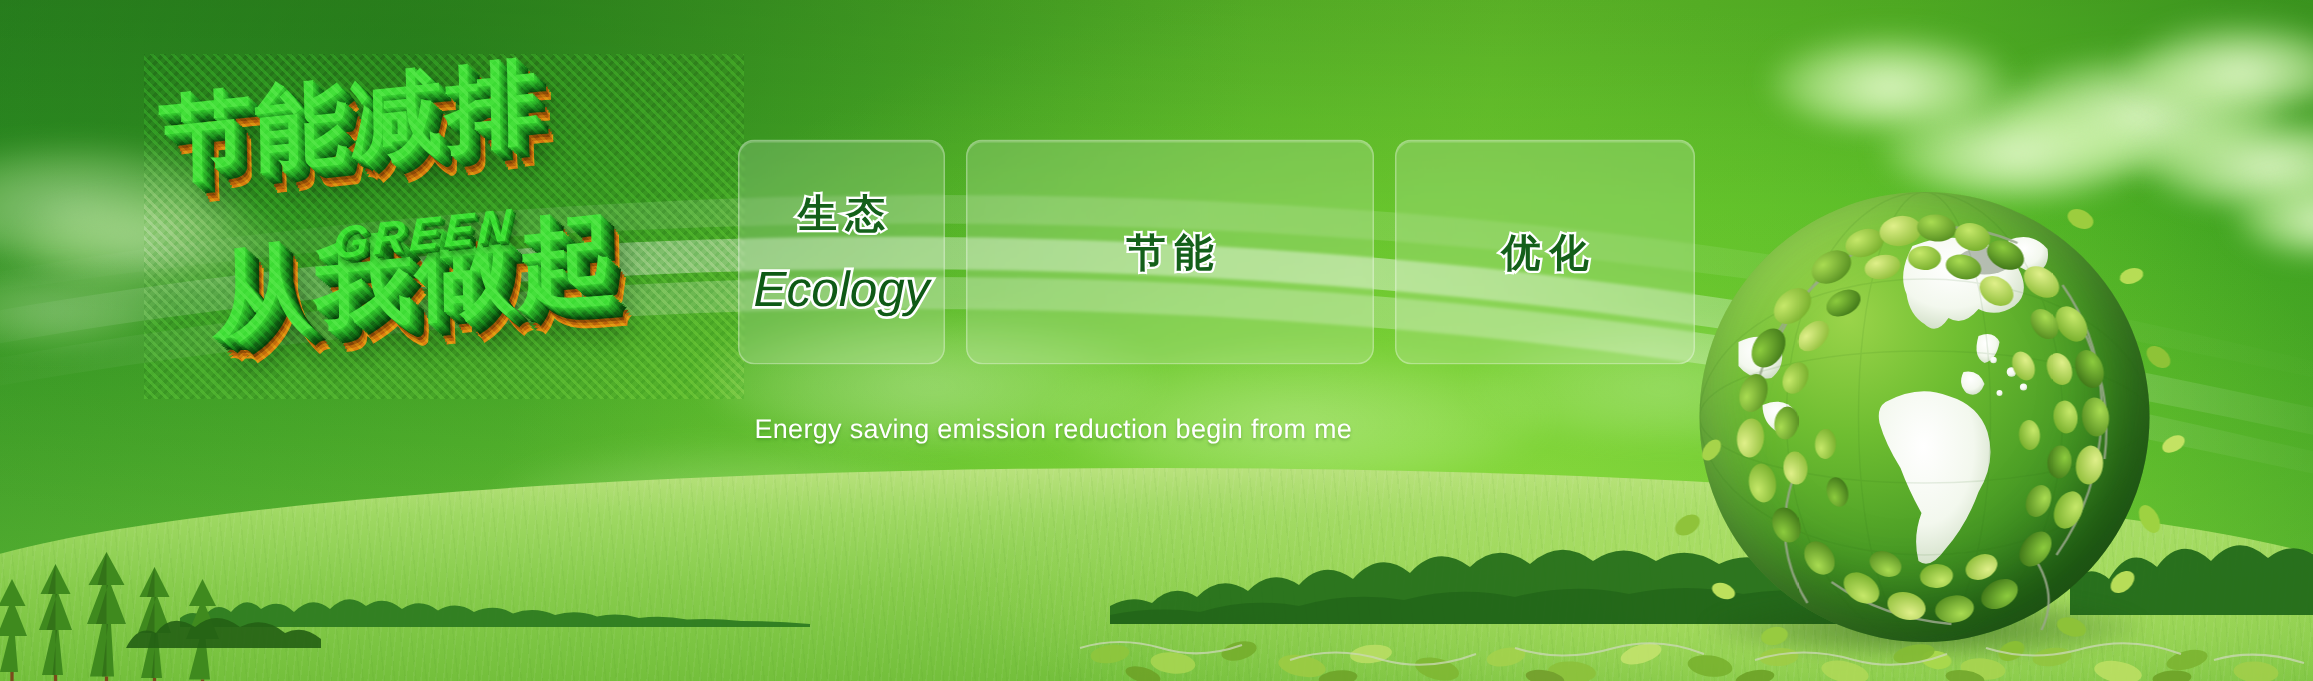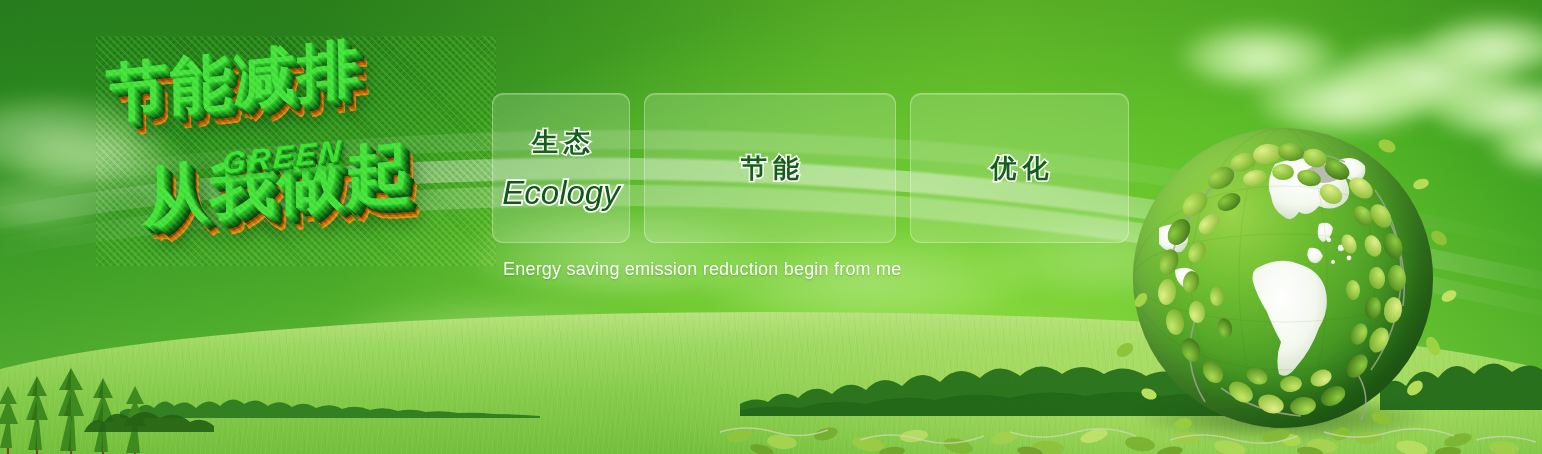--- a/index.html
+++ b/index.html
@@ -189,22 +189,22 @@
     background: rgba(255,255,255,0.17);
     border: 1px solid rgba(255,255,255,0.30);
     box-shadow: inset 0 1px 0 rgba(255,255,255,0.22);
     display: flex;
     flex-direction: column;
     align-items: center;
     justify-content: center;
     gap: 14px;
     backdrop-filter: blur(1px);
   }
-  .card.wide   { width: 252px; }
-  .card.wide2  { width: 219px; }
+  .card.wide   { width: 272px; }
+  .card.wide2  { width: 200px; }
 
   .card-cn {
     font-size: 26px;
     font-weight: bold;
     letter-spacing: 6px;
     text-indent: 6px;
     color: #14601a;
     -webkit-text-stroke: 3px #ffffff;
     paint-order: stroke fill;
     text-shadow: 0 1px 1px rgba(255,255,255,0.6);
@@ -216,21 +216,21 @@
     -webkit-text-stroke: 3.5px #ffffff;
     paint-order: stroke fill;
     letter-spacing: 0px;
     font-style: italic;
   }
 
   
   .tagline {
     position: absolute;
     left: 503px;
-    top: 259px;
+    top: 276px;
     font-size: 18px;
     color: #ffffff;
     letter-spacing: .2px;
     text-shadow: 0 1px 2px rgba(40,110,20,0.35);
     white-space: nowrap;
   }
 
   
   .globe-wrap {
     position: absolute;

